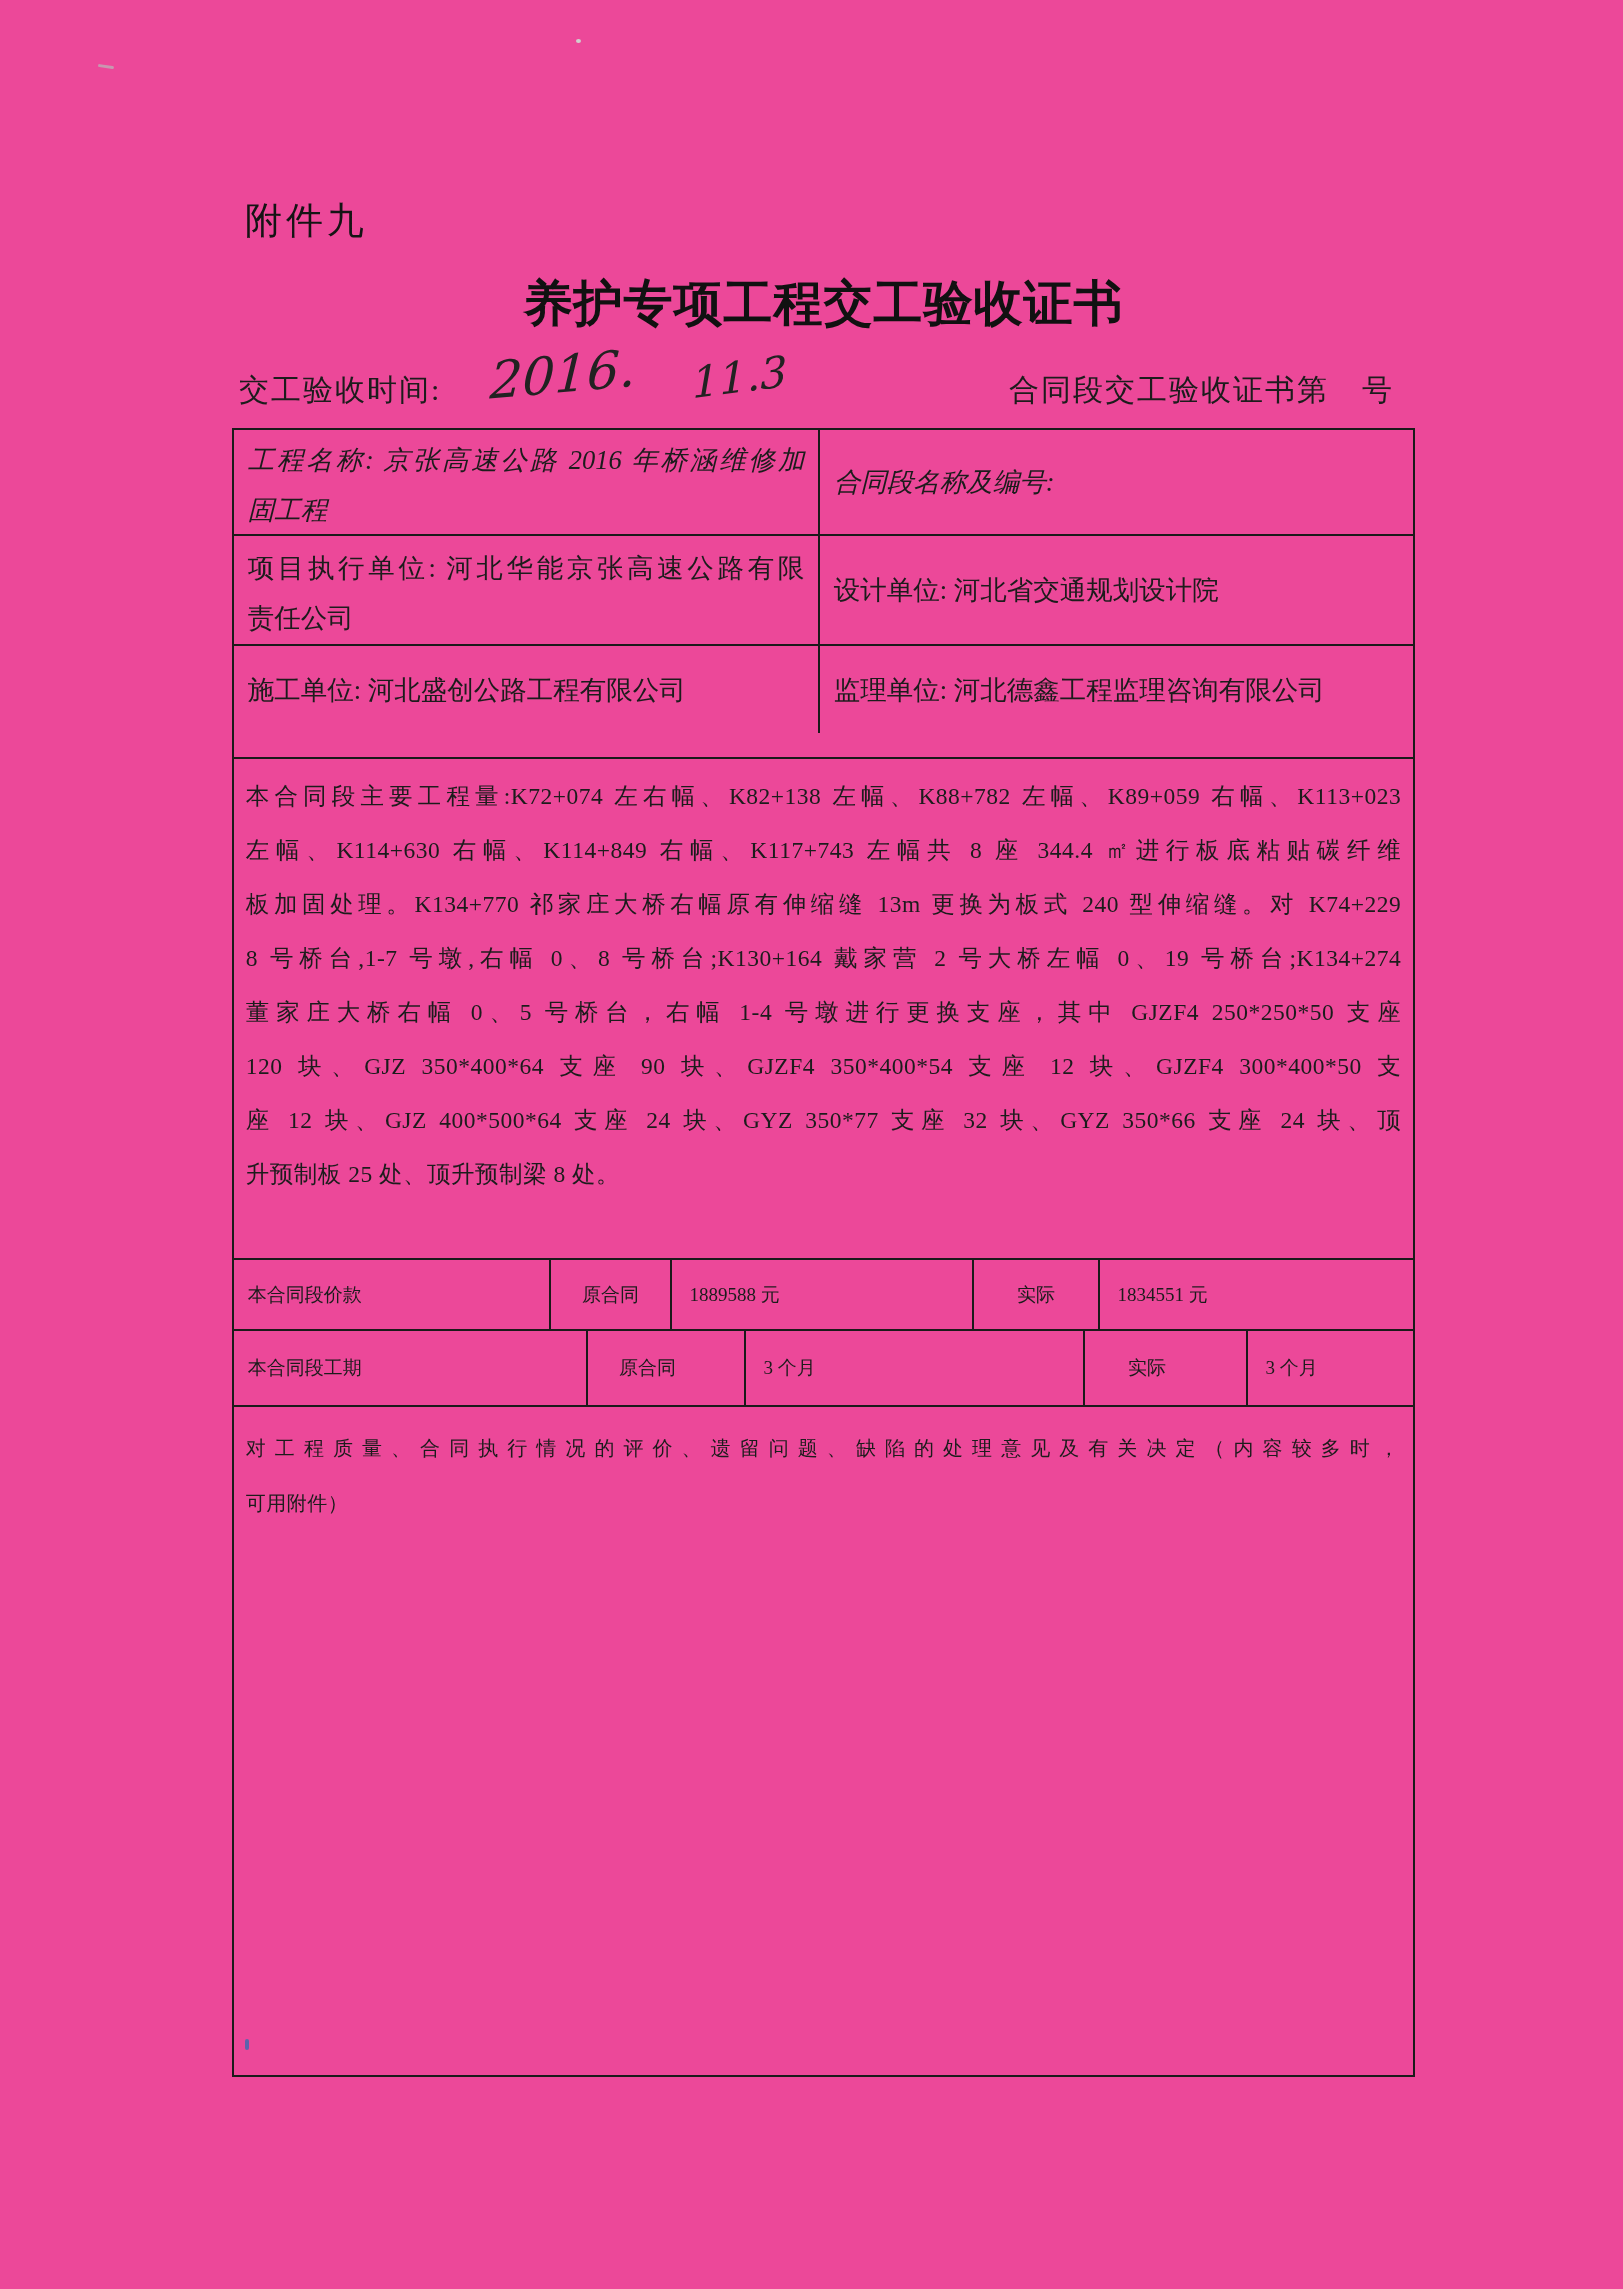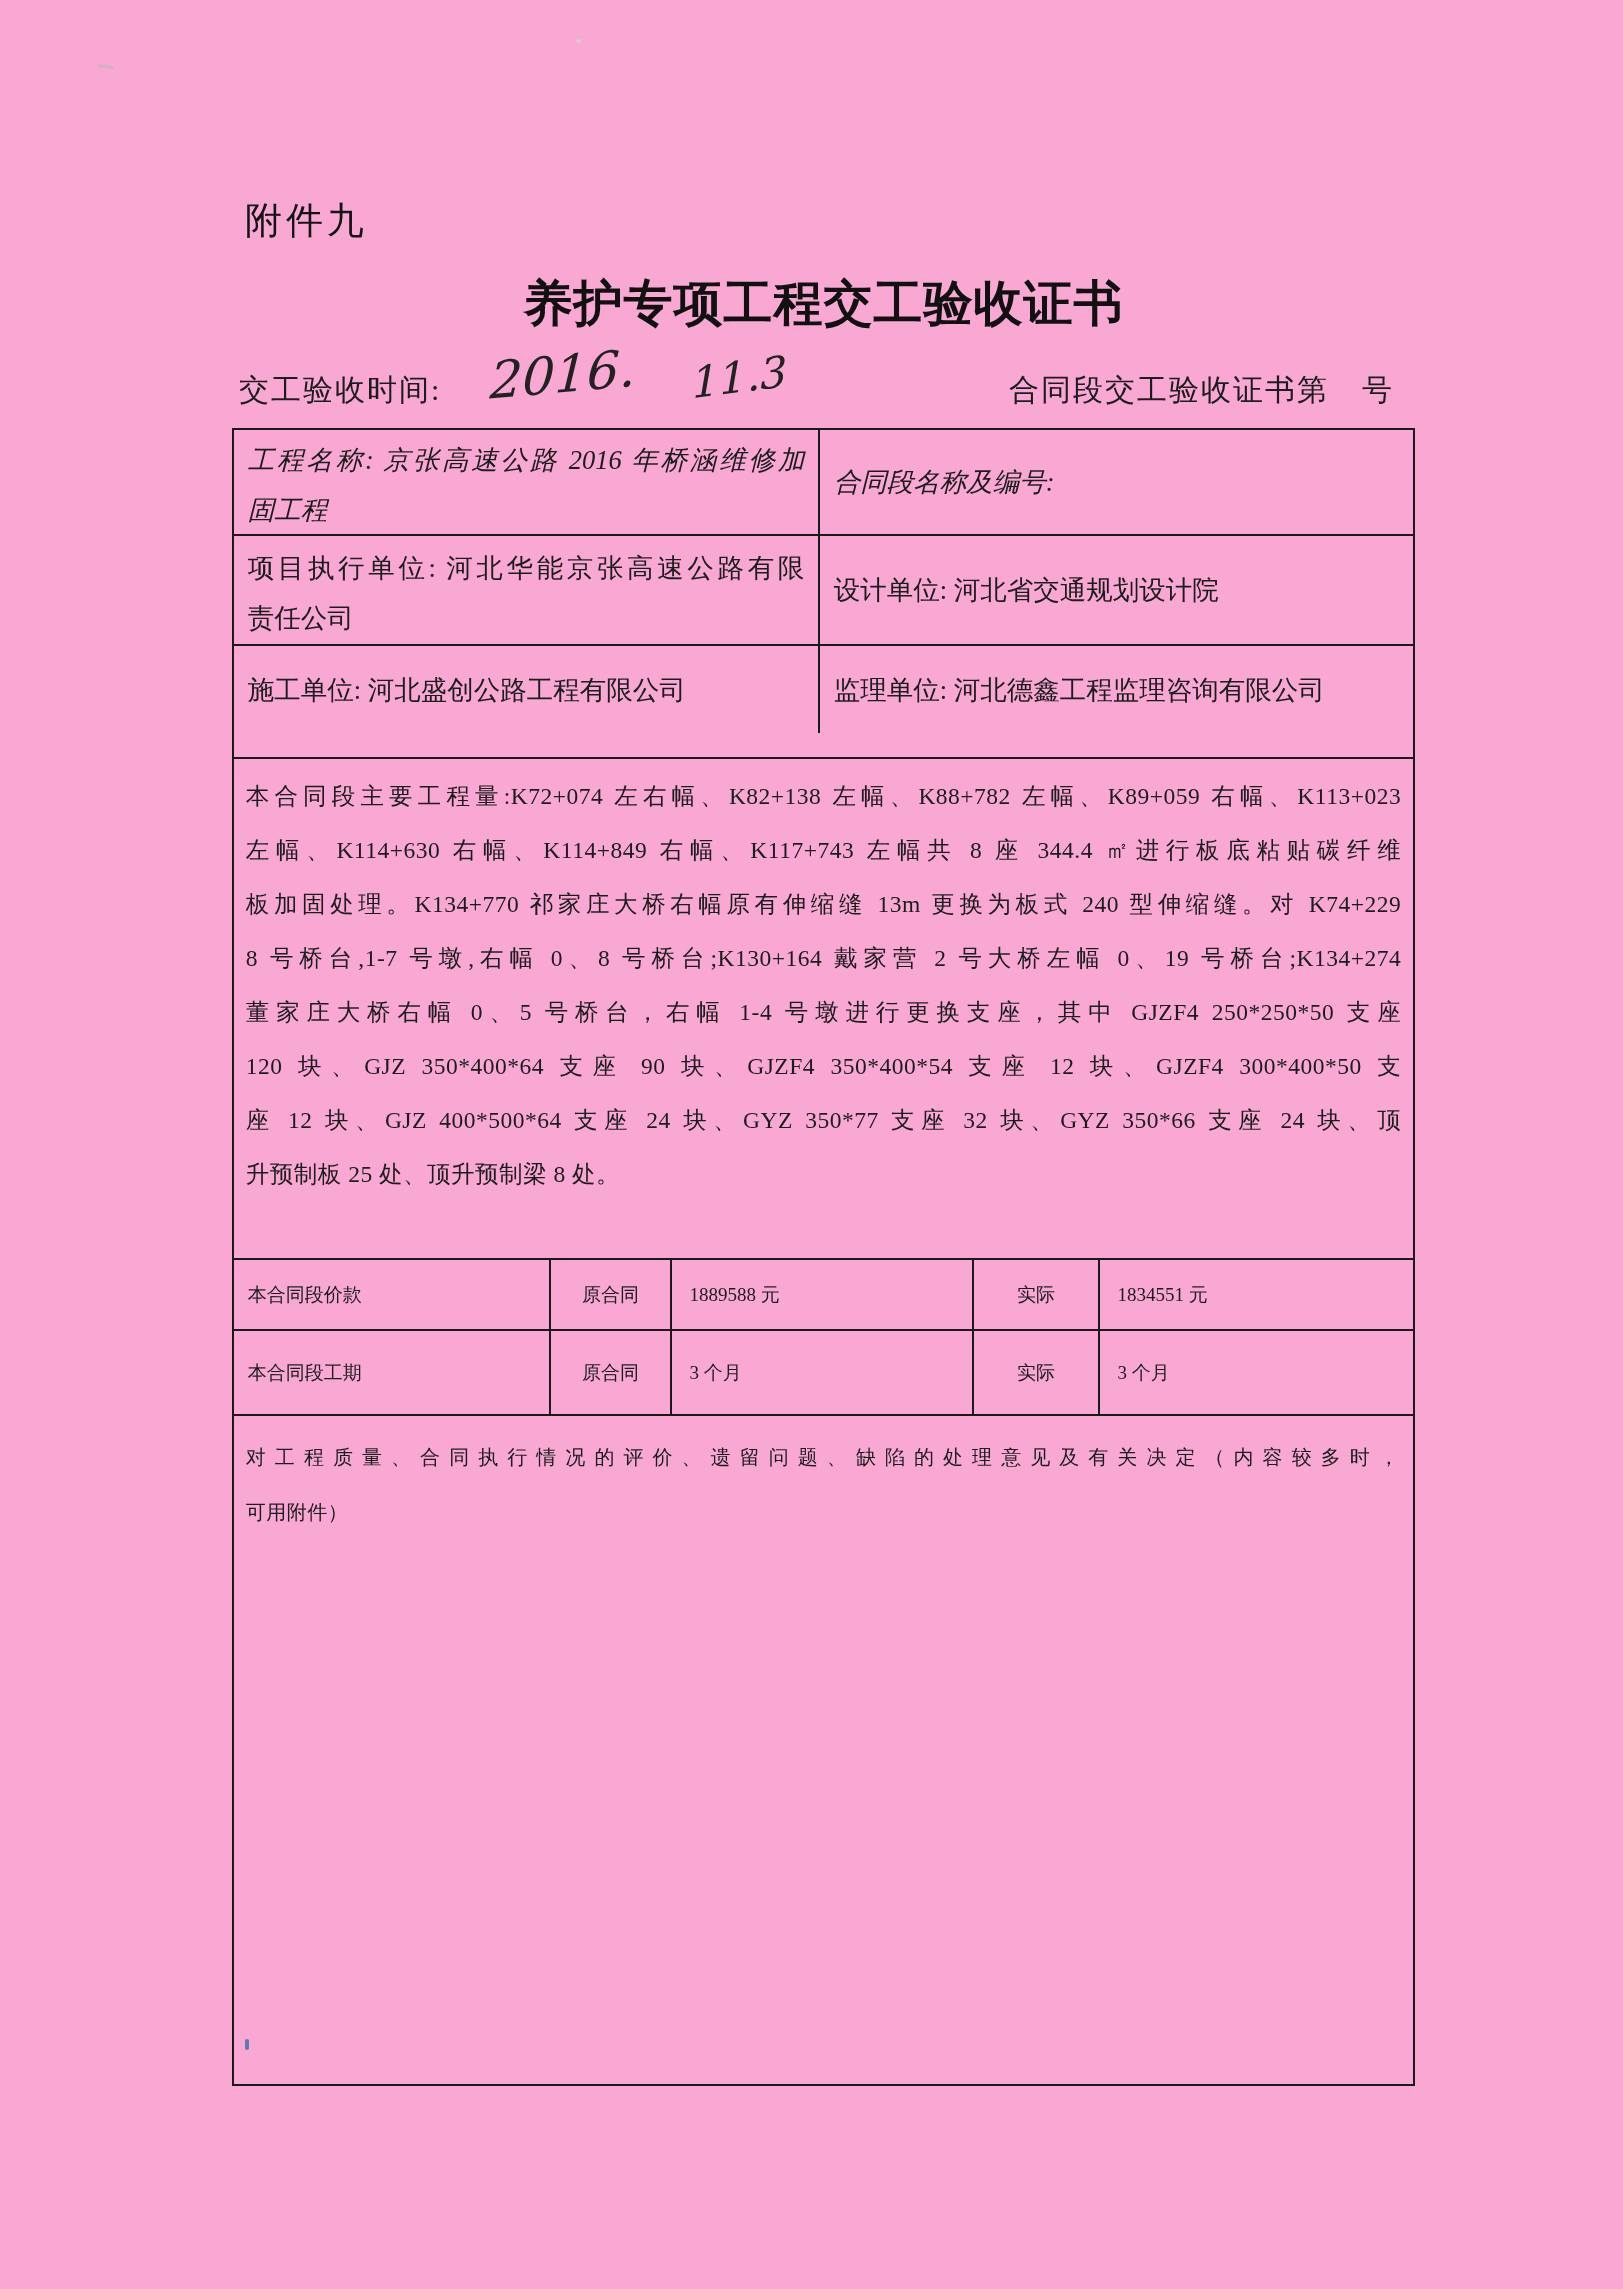--- a/index.html
+++ b/index.html
@@ -1,21 +1,21 @@
 <!DOCTYPE html>
 <html><head>
 <meta charset="utf-8">
 <style>
   html,body { margin:0; padding:0; background:#e8e8e8; }
   .page {
     position: relative;
     width: 1623px;
     height: 2290px;
     margin: 0 auto;
-    background: #f9a8d4;
+    background: #ec4899;
     color: #1c1c1c;
     font-family: "Liberation Serif", "DejaVu Serif", serif;
     overflow: hidden;
   }
   
   .artifact { position:absolute; }
   .art-dash { left:98px; top:65px; width:15.7px; height:2.9px; background:#b9b9b9; transform:rotate(8deg); border-radius:2px; opacity:.7; }
   .art-speck { left:576px; top:39px; width:4.9px; height:3.9px; background:#d0d0cf; border-radius:50%; }
   .art-blue { left:245px; top:2039px; width:3.9px; height:10.8px; background:#3a6ab0; opacity:.8; border-radius:2px; }
 
@@ -67,21 +67,21 @@
   .r3 { height:89px; }
   .r3 .c-left { display:flex; align-items:center; padding:0 13.7px; }
 
   .r-para { height:501px;margin-top:24px; }
   .r-para .c-full { flex:1; padding:9.8px 11.8px 0 11.8px; font-size:23.5px; }
   .pline { line-height:54px; letter-spacing:0.5px; }
   .jline { text-align:justify; text-align-last:justify; }
 
   .r-price, .r-term { font-size:19px; }
   .r-price { height:71px; }
-  .r-term  { height:85px; }
+  .r-term  { height:76px;gap:37px; }
   .c1 { width:315px; display:flex; align-items:center; padding-left:13.7px; }
   .c2 { width:121px; display:flex; align-items:center; justify-content:center; }
   .c3 { width:302px; display:flex; align-items:center; padding-left:17.6px; }
   .c4 { width:126px; display:flex; align-items:center; justify-content:center; }
   .c5 { flex:1; display:flex; align-items:center; padding-left:17.6px; }
 
   .r-final { height:670px; }
   .r-final .c-full { flex:1; padding:13.7px 13.7px 0 11.8px; font-size:20px; }
   .fline { line-height:55px; letter-spacing:0.5px; }
 </style>

